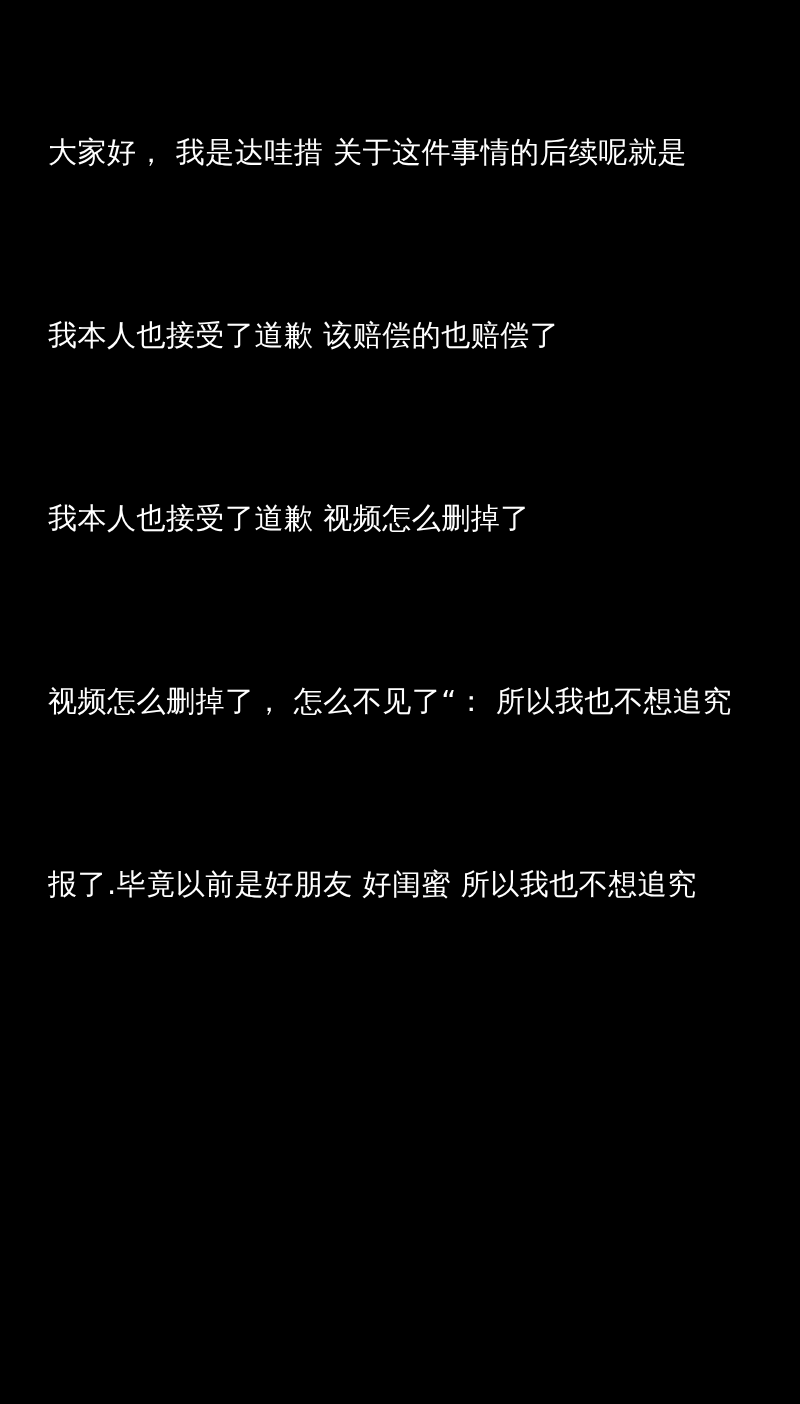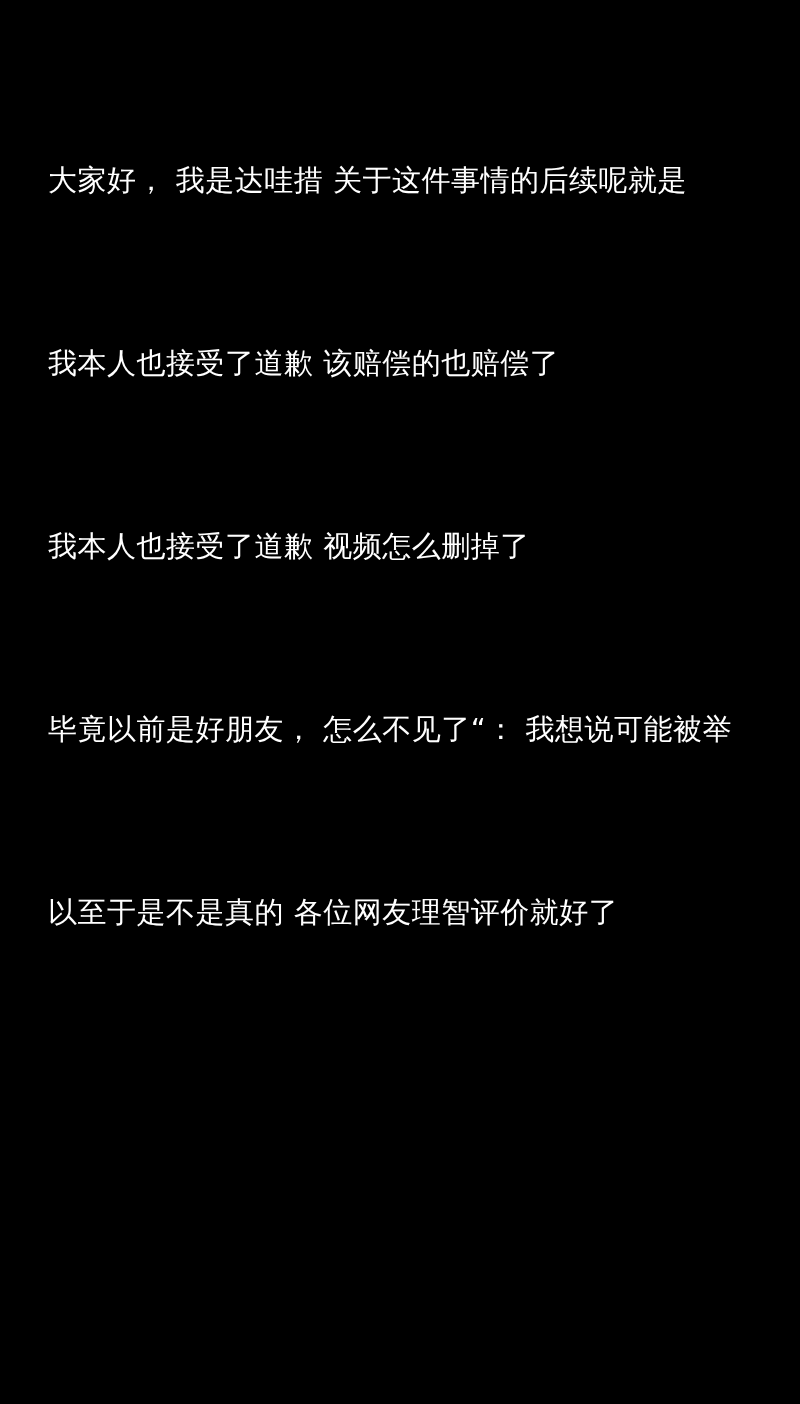--- a/index.html
+++ b/index.html
@@ -14,21 +14,20 @@
     font-family: "Liberation Sans", sans-serif;
     position: relative;
   }
 
   #screen {
     position: relative;
     width: 800px;
     height: 1020px;
     background: #000000;
     overflow: hidden;
-    margin-top: 28px;
   }
 
   
   .text-body {
     position: absolute;
     left: 48px;
     top: 0px;
     width: 710px;
     color: #ffffff;
     font-size: 29px;
@@ -125,21 +124,22 @@
 </style>
 </head>
 <body>
 
 <div id="screen">
 
   <div class="text-body">
     <span class="para-line">大家好， 我是达哇措 关于这件事情的后续呢就是</span>
     <span class="para-line">我本人也接受了道歉 该赔偿的也赔偿了</span>
     <span class="para-line">我本人也接受了道歉 视频怎么删掉了</span>
-    <span class="para-line">毕竟以前是好朋友， 怎么不见了“： 我想说可能被举</span>
+    <span class="para-line">视频怎么删掉了， 怎么不见了“： 所以我也不想追究</span>
+    <span class="para-line">报了.毕竟以前是好朋友 好闺蜜 所以我也不想追究</span>
     <span class="para-line">以至于是不是真的 各位网友理智评价就好了</span>
     
     
     
     
     
     
     
     
     

